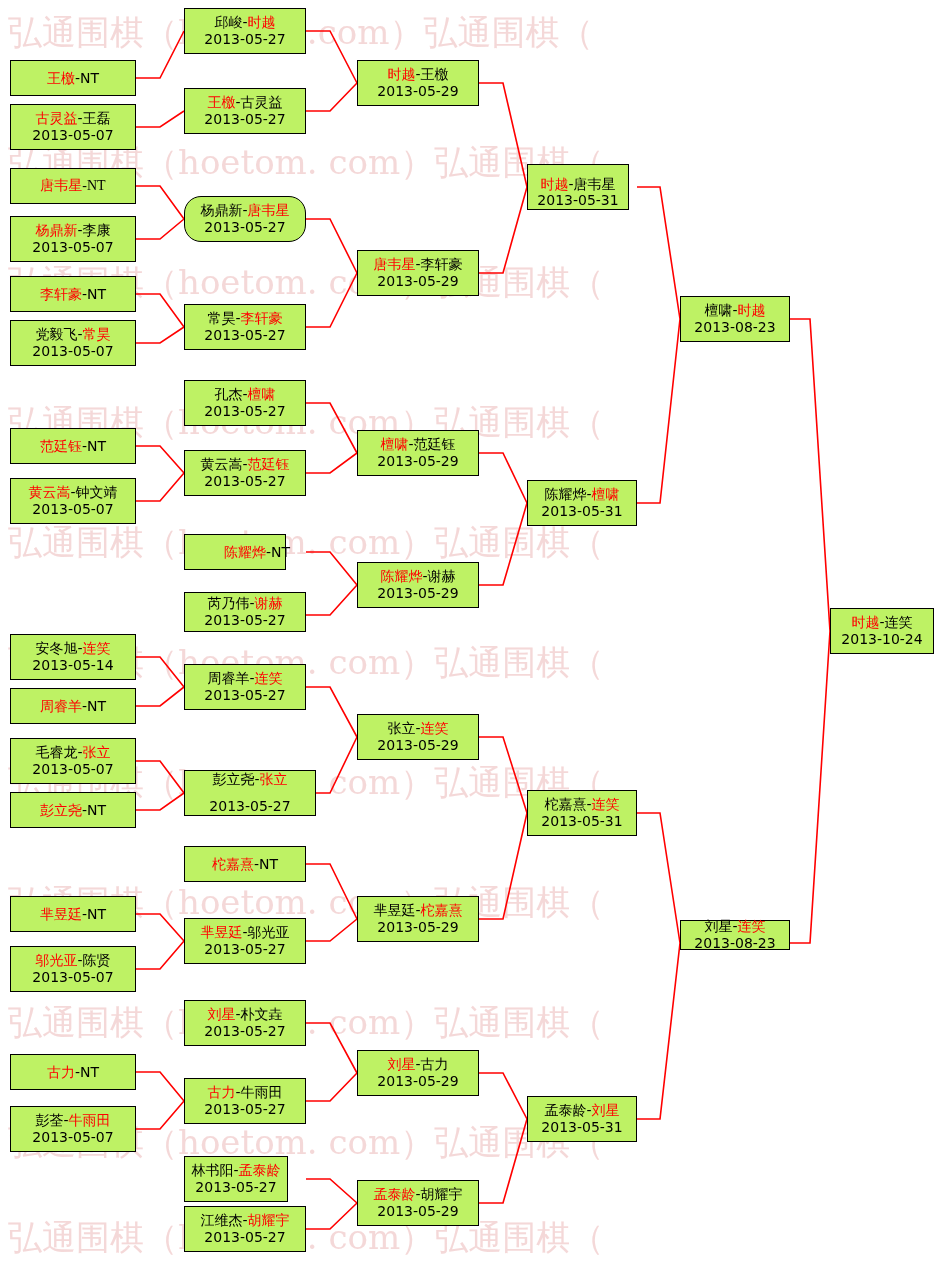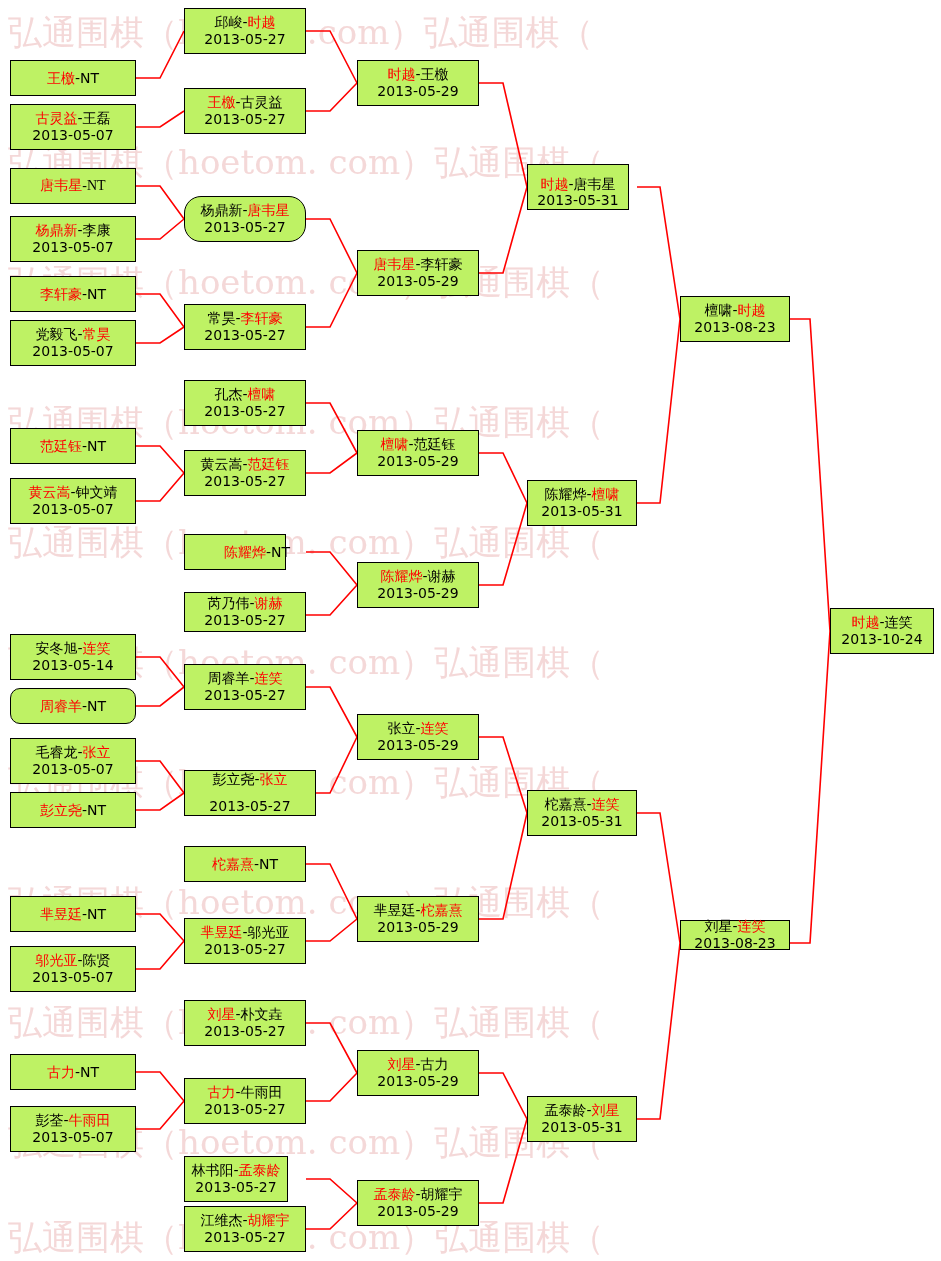--- a/index.html
+++ b/index.html
@@ -214,21 +214,21 @@
         <div class="date">2013-05-31</div>
       </div>
       <div class="node" style="left: 680px; top: 296px; width: 110px; height: 46px;">
         <div class="match"><span class="lose">檀啸</span><span class="lose">-</span><span class="win">时越</span></div>
         <div class="date">2013-08-23</div>
       </div>
       <div class="node" style="left: 10px; top: 634px; width: 126px; height: 46px;">
         <div class="match"><span class="lose">安冬旭</span><span class="lose">-</span><span class="win">连笑</span></div>
         <div class="date">2013-05-14</div>
       </div>
-      <div class="node" style="left: 10px; top: 688px; width: 126px; height: 36px; border-radius: 10px;">
+      <div class="node" style="left: 10px; top: 688px; width: 126px; height: 36px;">
         <div class="match"><span class="win">周睿羊</span><span class="lose">-</span><span class="lose">NT</span></div>
       </div>
       <div class="node" style="left: 184px; top: 664px; width: 122px; height: 46px;">
         <div class="match"><span class="lose">周睿羊</span><span class="lose">-</span><span class="win">连笑</span></div>
         <div class="date">2013-05-27</div>
       </div>
       <div class="node" style="left: 10px; top: 738px; width: 126px; height: 46px;">
         <div class="match"><span class="lose">毛睿龙</span><span class="lose">-</span><span class="win">张立</span></div>
         <div class="date">2013-05-07</div>
       </div>

